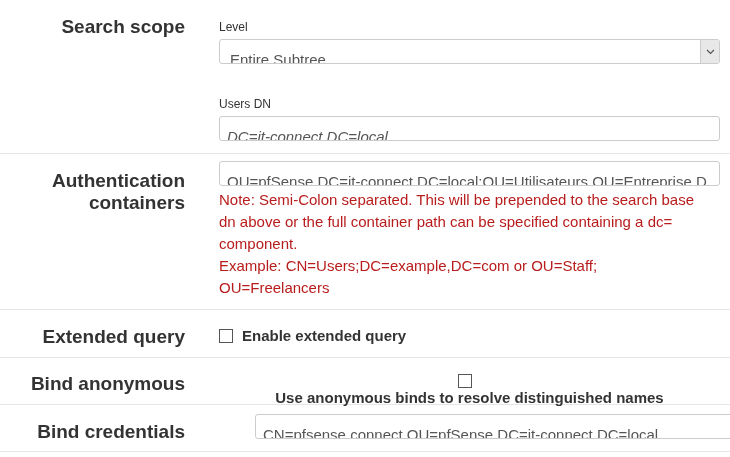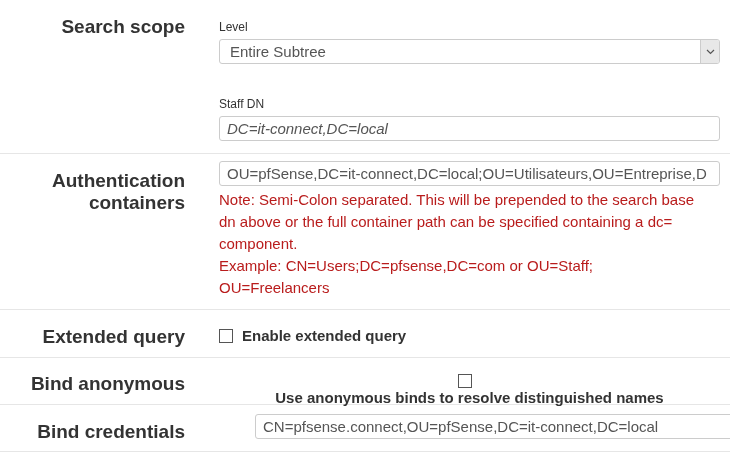--- a/index.html
+++ b/index.html
@@ -20,21 +20,21 @@
     color: #333333; line-height: 22px;
   }
   .field { position: absolute; left: 219px; width: 501px; }
   .sublabel { font-size: 12px; color: #333333; line-height: 20px; }
   .input, .select {
     display: block; width: 501px; height: 25px;
     border: 1px solid #cccccc; border-radius: 3px;
     background: #ffffff;
     font-family: "Liberation Sans", "DejaVu Sans", sans-serif;
     font-size: 15px; color: #555555;
-    padding: 0 7px; line-height: 23px;
+    padding: 8px 7px; line-height: 23px;
     white-space: nowrap; overflow: hidden;
   }
   .select { position: relative; padding-left: 10px; }
   .select-arrow {
     position: absolute; right: 0; top: 0; width: 19px; height: 23px;
     background: #e8e8e8; border-left: 1px solid #cccccc;
     display: flex; align-items: center; justify-content: center;
     color: #555555; font-size: 10px;
   }
   .help {
@@ -60,37 +60,37 @@
       <div class="select" style="margin-top:2px;">
         <span>Entire Subtree</span>
         <span class="select-arrow">
           <svg width="9" height="6" viewBox="0 0 9 6">
               <path d="M1 1 L4.5 4.5 L8 1" fill="none" stroke="#555" stroke-width="1.2"></path>
             </svg>
         </span>
       </div>
     </div>
     <div class="field" style="top:94px;">
-      <div class="sublabel">Staff DN</div>
+      <div class="sublabel">Users DN</div>
       <div class="input" style="margin-top:2px;font-style:italic;">DC=it-connect,DC=local</div>
     </div>
   </div>
 
   <div class="row" style="top:154px; height:156px;">
     <div class="label" style="top:16px;">
       <div>Authentication</div>
       <div>containers</div>
     </div>
     <div class="field" style="top:7px;">
       <div class="input">OU=pfSense,DC=it-connect,DC=local;OU=Utilisateurs,OU=Entreprise,D</div>
       <div class="help">
         <div>Note: Semi-Colon separated. This will be prepended to the search base</div>
         <div>dn above or the full container path can be specified containing a dc=</div>
         <div>component.</div>
-        <div>Example: CN=Users;DC=pfsense,DC=com or OU=Staff;</div>
+        <div>Example: CN=Users;DC=example,DC=com or OU=Staff;</div>
         <div>OU=Freelancers</div>
       </div>
     </div>
   </div>
 
   <div class="row" style="top:310px; height:48px;">
     <div class="label" style="top:16px;">Extended query</div>
     <div class="field check-row" style="top:16px;">
       <span class="checkbox"></span>
       <span class="check-label">Enable extended query</span>

